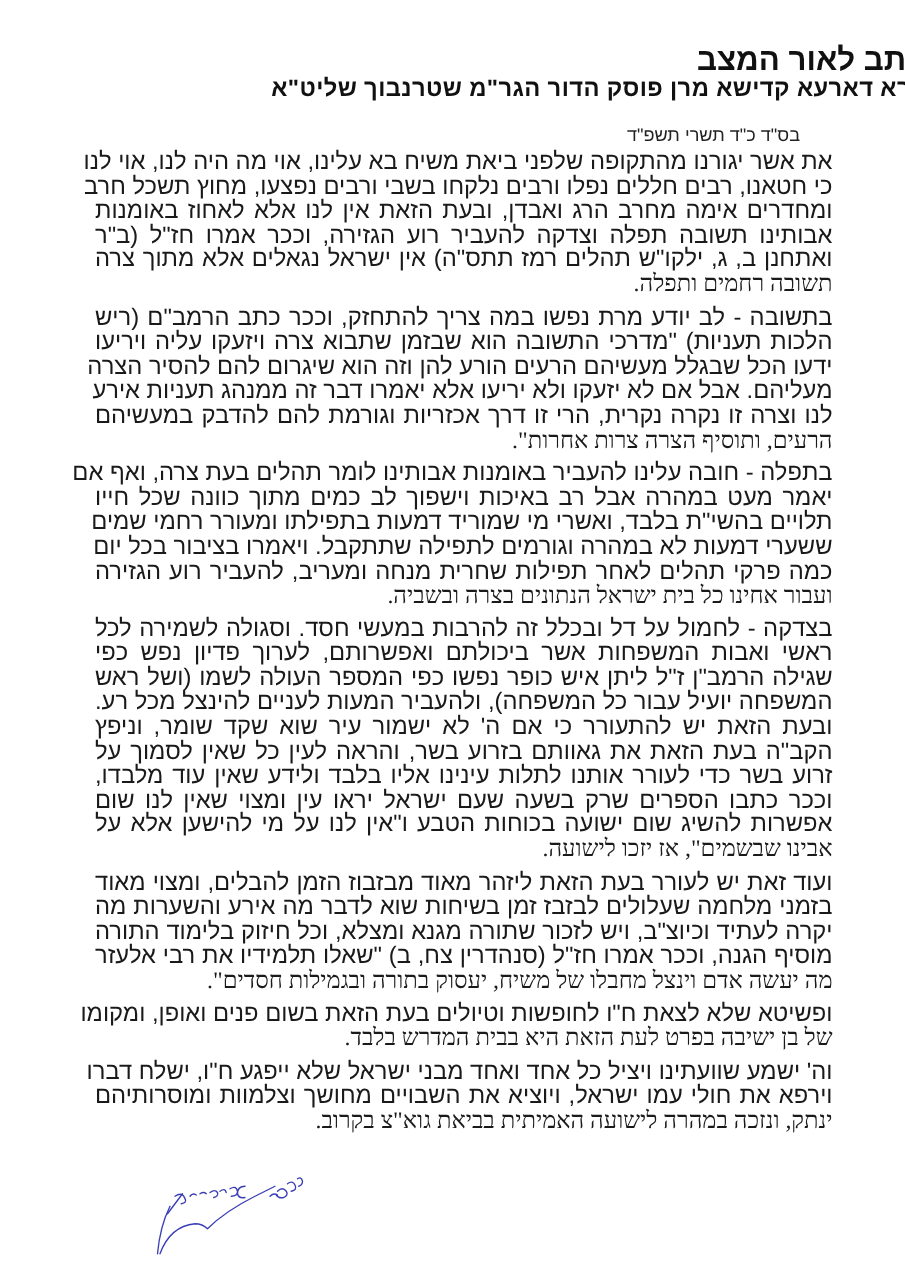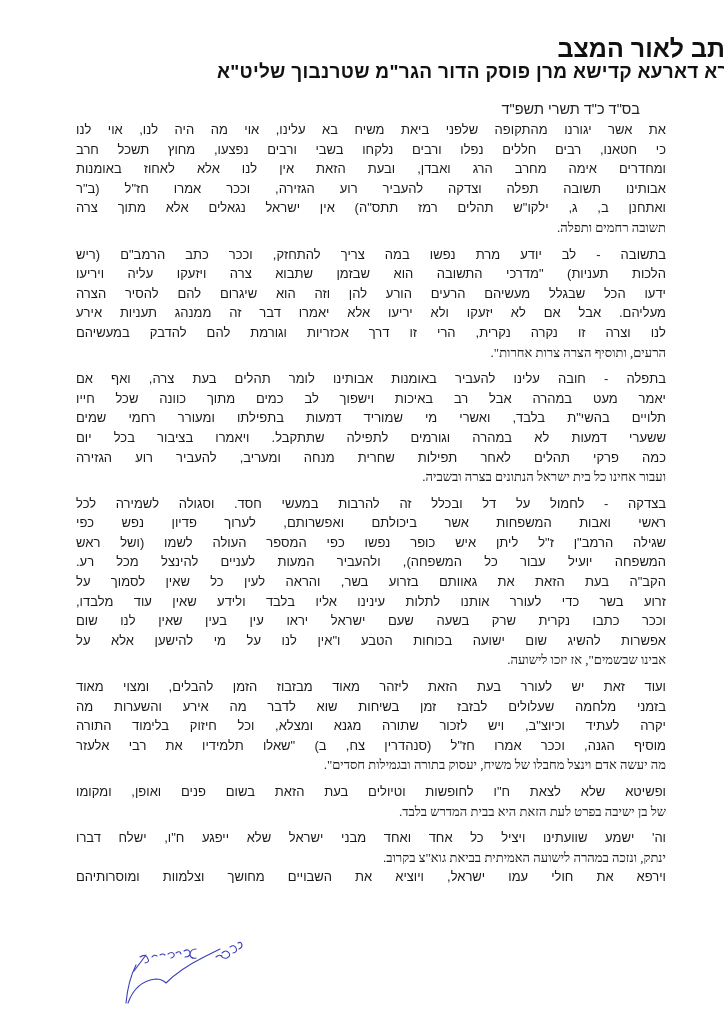--- a/index.html
+++ b/index.html
@@ -12,21 +12,21 @@
       position: absolute; left: 0; width: 724px; text-align: right;
       font-weight: bold; color: #111; margin: 0; white-space: nowrap; padding-left: 33px;
     }
     .title1 { top: 34px; font-size: 25px; }
     .title2 { top: 61px; font-size: 19px; letter-spacing: 0.3px; }
     .date {
       position: absolute; right: 84px; top: 101px; font-size: 14.5px; color: #222;
     }
     .body-text {
       position: absolute; left: 76px; width: 590px; top: 120px;
-      font-size: 13px; line-height: 19.6px; text-align: justify;
+      font-size: 19px; line-height: 19.6px; text-align: justify;
       text-align-last: right;
     }
     .para { margin: 0 0 7px 0; }
     .line { display: block; text-align: justify; text-align-last: justify; white-space: nowrap; }
     .line.last { text-align-last: right; font-family: Liberation Serif, serif; }
     .signature {
       position: absolute; left: 118px; top: 935px; width: 150px; height: 80px;
     }
   </style>
 </head>
@@ -60,41 +60,42 @@
         <span class="line">תלויים בהשי"ת בלבד, ואשרי מי שמוריד דמעות בתפילתו ומעורר רחמי שמים</span>
         <span class="line">ששערי דמעות לא במהרה וגורמים לתפילה שתתקבל. ויאמרו בציבור בכל יום</span>
         <span class="line">כמה פרקי תהלים לאחר תפילות שחרית מנחה ומעריב, להעביר רוע הגזירה</span>
         <span class="line last">ועבור אחינו כל בית ישראל הנתונים בצרה ובשביה.</span>
       </div>
       <div class="para">
         <span class="line">בצדקה - לחמול על דל ובכלל זה להרבות במעשי חסד. וסגולה לשמירה לכל</span>
         <span class="line">ראשי ואבות המשפחות אשר ביכולתם ואפשרותם, לערוך פדיון נפש כפי</span>
         <span class="line">שגילה הרמב"ן ז"ל ליתן איש כופר נפשו כפי המספר העולה לשמו (ושל ראש</span>
         <span class="line">המשפחה יועיל עבור כל המשפחה), ולהעביר המעות לעניים להינצל מכל רע.</span>
+        <span class="line">ובעת הזאת יש להתעורר כי אם ה' לא ישמור עיר שוא שקד שומר, וניפץ</span>
         <span class="line">הקב"ה בעת הזאת את גאוותם בזרוע בשר, והראה לעין כל שאין לסמוך על</span>
         <span class="line">זרוע בשר כדי לעורר אותנו לתלות עינינו אליו בלבד ולידע שאין עוד מלבדו,</span>
-        <span class="line">וככר כתבו נקרית שרק בשעה שעם ישראל יראו עין בעין שאין לנו שום</span>
+        <span class="line">וככר כתבו הספרים שרק בשעה שעם ישראל יראו עין ומצוי שאין לנו שום</span>
         <span class="line">אפשרות להשיג שום ישועה בכוחות הטבע ו"אין לנו על מי להישען אלא על</span>
         <span class="line last">אבינו שבשמים", אז יזכו לישועה.</span>
       </div>
       <div class="para">
         <span class="line">ועוד זאת יש לעורר בעת הזאת ליזהר מאוד מבזבוז הזמן להבלים, ומצוי מאוד</span>
         <span class="line">בזמני מלחמה שעלולים לבזבז זמן בשיחות שוא לדבר מה אירע והשערות מה</span>
         <span class="line">יקרה לעתיד וכיוצ"ב, ויש לזכור שתורה מגנא ומצלא, וכל חיזוק בלימוד התורה</span>
         <span class="line">מוסיף הגנה,  וככר אמרו חז"ל (סנהדרין צח, ב) "שאלו תלמידיו את רבי אלעזר</span>
         <span class="line last">מה יעשה אדם וינצל מחבלו של משיח, יעסוק בתורה ובגמילות חסדים".</span>
       </div>
       <div class="para">
         <span class="line">ופשיטא שלא לצאת ח"ו לחופשות וטיולים בעת הזאת בשום פנים ואופן, ומקומו</span>
         <span class="line last">של בן ישיבה בפרט לעת הזאת היא בבית המדרש בלבד.</span>
       </div>
       <div class="para">
         <span class="line">וה' ישמע שוועתינו ויציל כל אחד ואחד מבני ישראל שלא ייפגע ח"ו, ישלח דברו</span>
+        <span class="line">וירפא את חולי עמו ישראל, ויוציא את השבויים מחושך וצלמוות ומוסרותיהם</span>
         <span class="line last">ינתק, ונזכה במהרה לישועה האמיתית בביאת גוא"צ בקרוב.</span>
-        <span class="line">וירפא את חולי עמו ישראל, ויוציא את השבויים מחושך וצלמוות ומוסרותיהם</span>
       </div>
     </div>
 
   <svg class="signature" viewBox="0 0 150 80" xmlns="http://www.w3.org/2000/svg">
     <g fill="none" id="sig-g" stroke="#3b3fb6" stroke-width="1.1" stroke-linecap="round" stroke-linejoin="round">
       <path d="M112 12 q4 -3 6 1 q2 4 -3 5 M120 8 q3 -2 4 2 q0 3 -3 4"></path>
       <path d="M104 18 q4 -4 7 0 q2 3 -2 5 q-4 1 -6 -2 M98 22 q3 -3 6 -1"></path>
       <path d="M78 14 q-6 0 -6 6 q1 4 6 3 M66 16 q5 -3 6 2 q0 4 -5 4"></path>
       <path d="M58 18 q4 -3 5 1 M50 19 q4 -3 6 0 q1 3 -3 4 M42 20 q3 -2 5 0 M34 22 q2 -3 5 -1"></path>
       <path d="M22 22 q6 -4 8 2 q2 3 -3 4 M28 20 l-12 16"></path>

